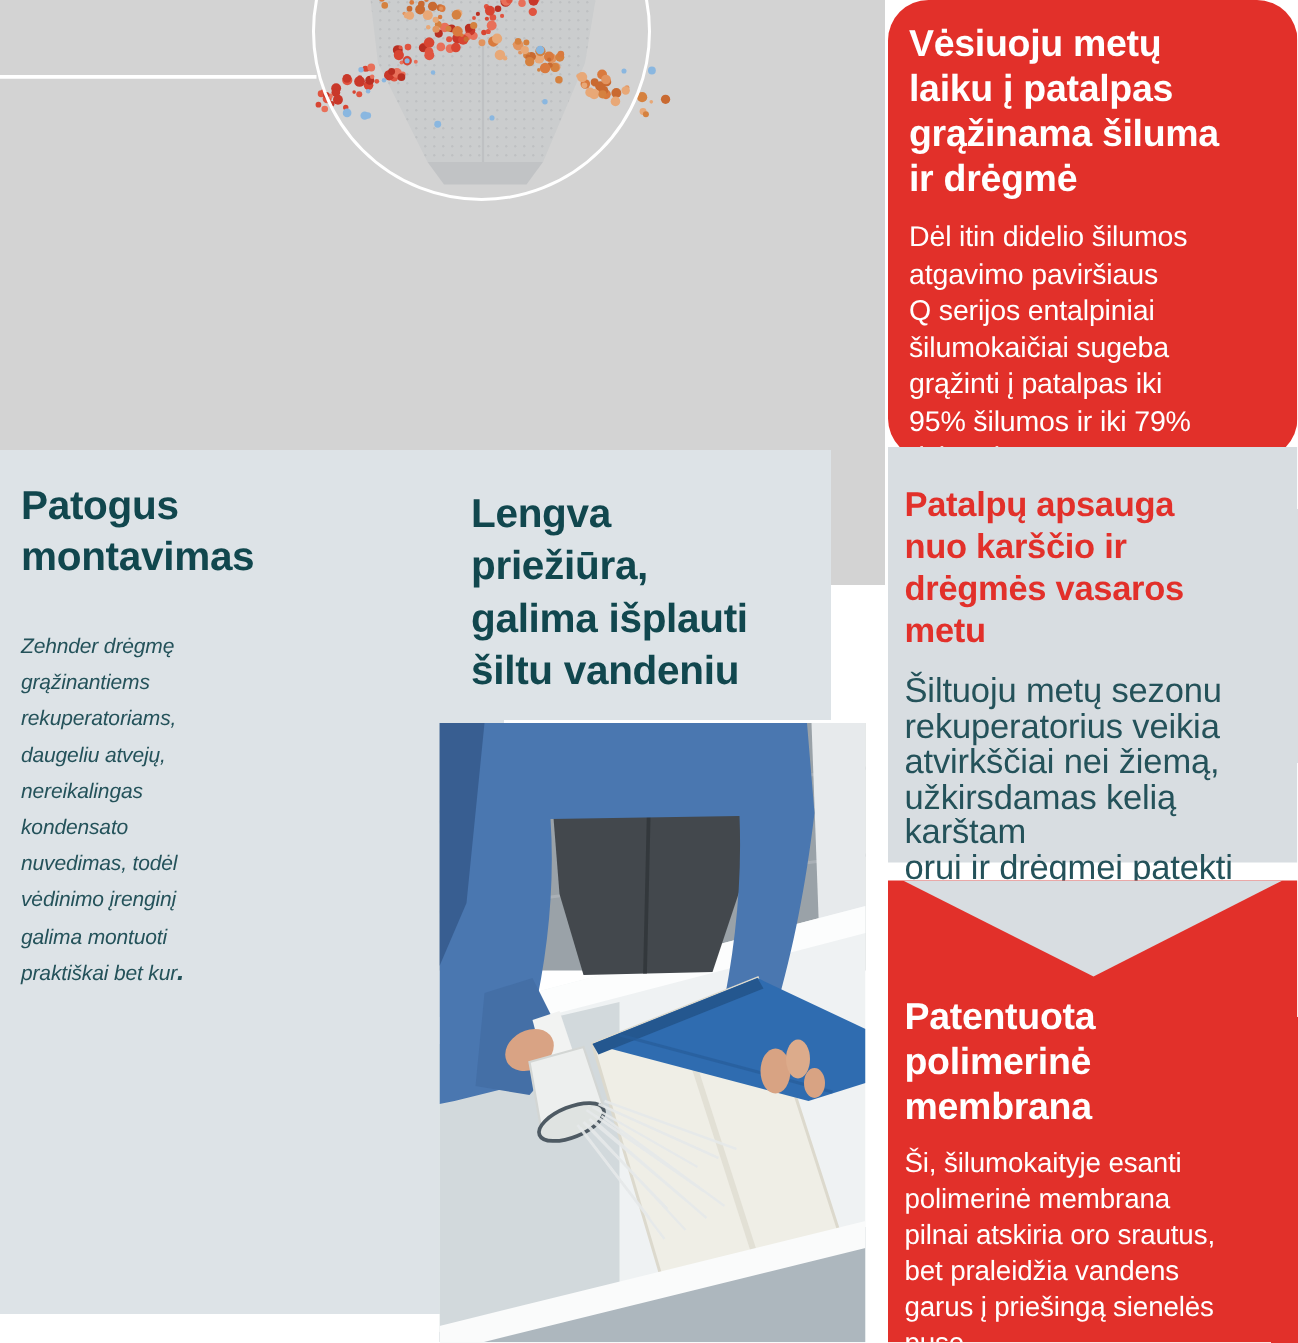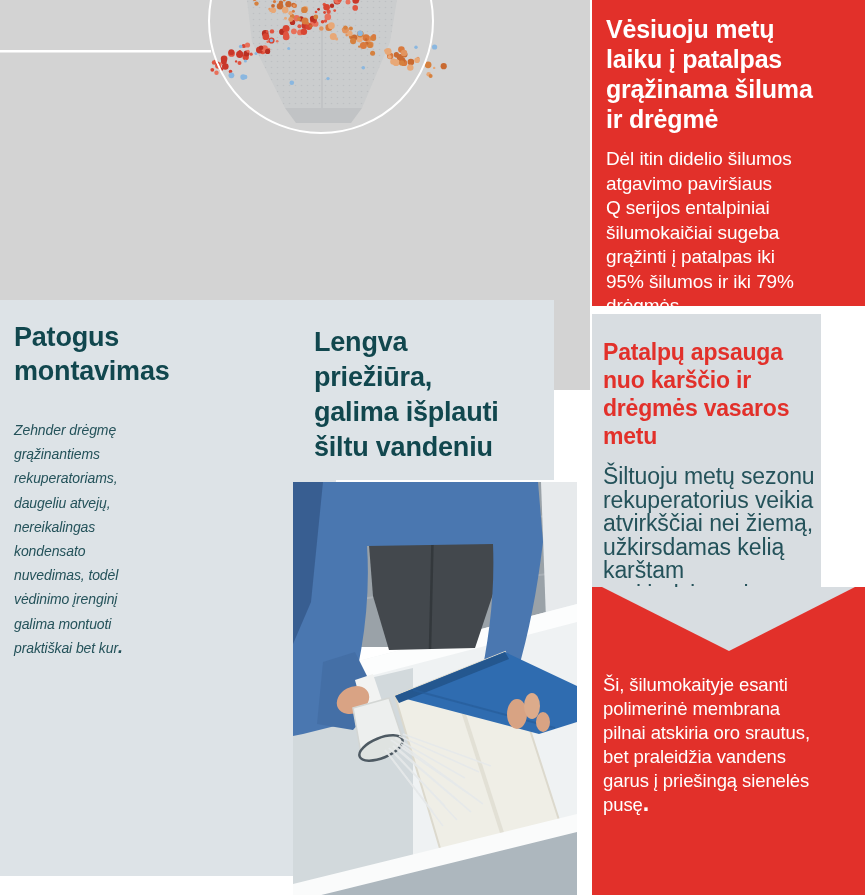--- a/index.html
+++ b/index.html
@@ -13,22 +13,22 @@
     -webkit-font-smoothing:antialiased;
   }
   .abs{position:absolute;}
   
   #top-gray{left:0;top:0;width:590px;height:390px;background:var(--top-gray);}
   #diagram-svg{left:0;top:0;width:590px;height:390px;}
   
   #card-left{left:0;top:300px;width:336px;height:576px;background:var(--light-box);}
   #card-center{left:293px;top:300px;width:261px;height:180px;background:var(--light-box);}
   
-  #card-top-right{left:592px;top:0;width:273px;height:306px;background:var(--red);}
-  #card-mid-right{left:592px;top:314px;width:229px;height:277px;background:var(--mid-box);}
+  #card-top-right{left:592px;top:0;width:273px;height:306px;background:var(--red);border-radius:27px;}
+  #card-mid-right{left:592px;top:298px;width:273px;height:277px;background:var(--mid-box);}
   #card-bottom-right{left:592px;top:587px;width:273px;height:308px;background:var(--red);}
   #chevron-svg{left:0;top:0;width:273px;height:66px;display:block;}
   
   #photo{left:293px;top:482px;width:284px;height:413px;}
   
   .pre{white-space:pre-line;}
   h2,h3,p{margin:0;}
   .head-xl{font-size:25px;line-height:30px;font-weight:bold;letter-spacing:-0.2px;}
   .head-xxl{font-size:27px;line-height:34px;font-weight:bold;letter-spacing:-0.2px;color:var(--teal-head);}
   .head-red{font-size:23px;line-height:28px;font-weight:bold;letter-spacing:-0.2px;color:var(--red);}
@@ -379,20 +379,23 @@
 orui ir drėgmei patekti
 vidun.</p>
     </div>
   </div>
 
   <div id="card-bottom-right" class="abs">
     <svg id="chevron-svg" class="abs" viewBox="0 0 273 66">
       <polygon points="10,0 263,0 137,64" fill="#d8dde1"></polygon>
     </svg>
     <div class="inner">
+      <h2 class="head-xl white pre">Patentuota
+polimerinė
+membrana</h2>
       <p class="body-txt white"><span class="pre">Ši, šilumokaityje esanti
 polimerinė membrana
 pilnai atskiria oro srautus,
 bet praleidžia vandens
 garus į priešingą sienelės
 pusę</span><span class="end-dot">.</span></p>
     </div>
   </div>
 
 </div>

